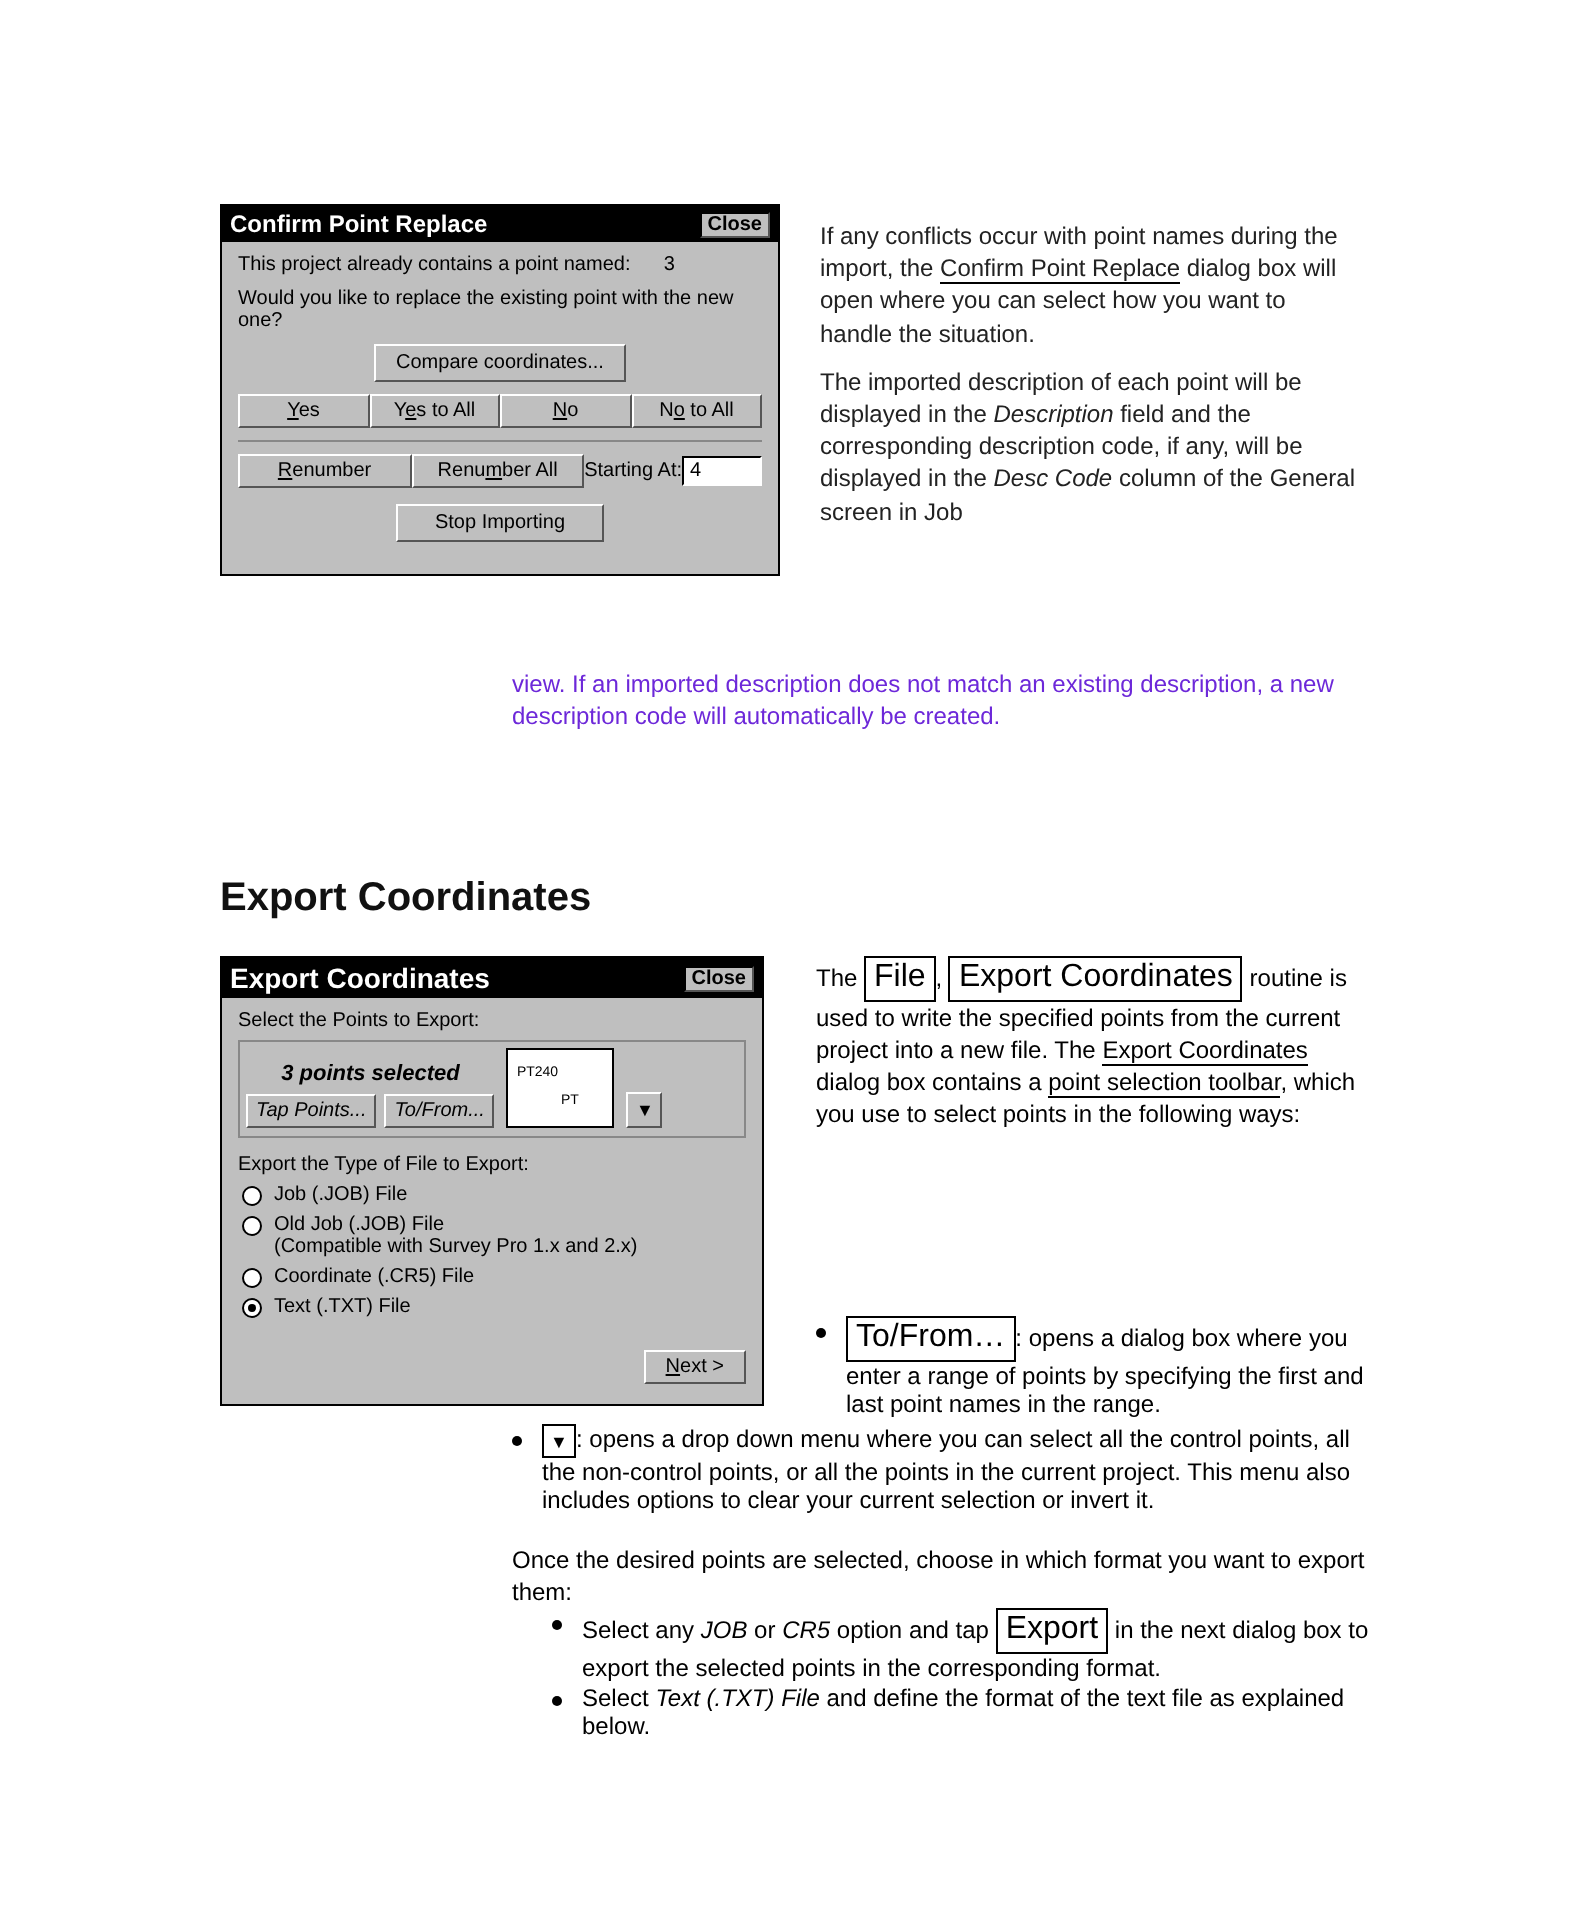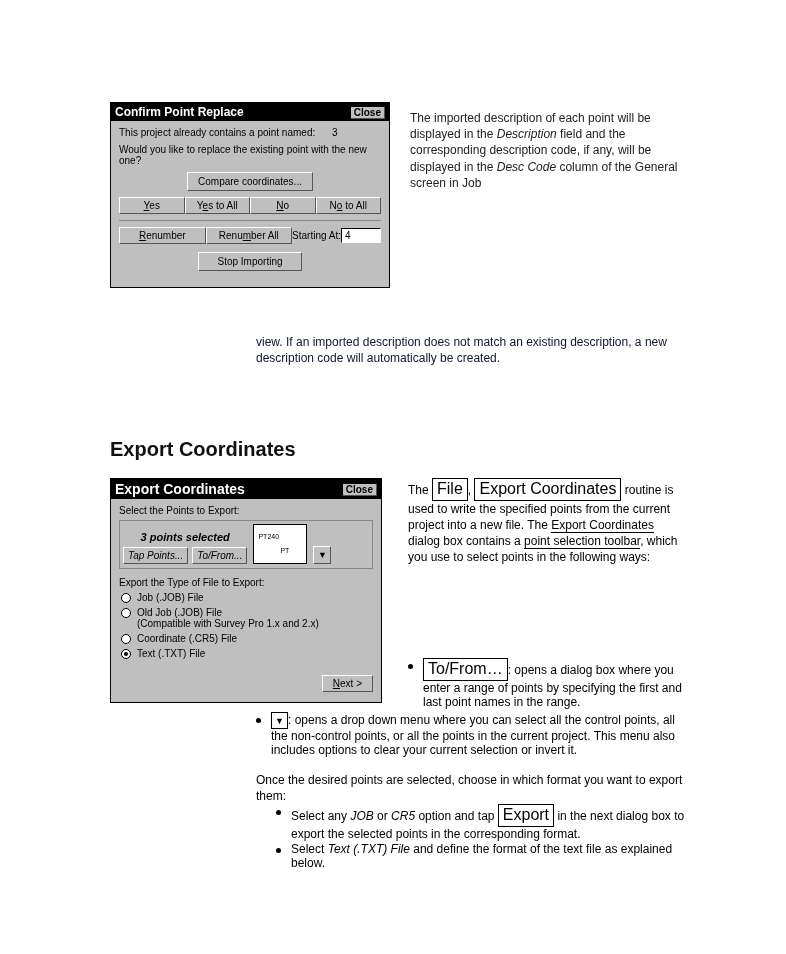--- a/index.html
+++ b/index.html
@@ -81,21 +81,21 @@
   .rule-min { border-bottom:1px solid #000; display:inline; }
 
   
   .midpara {
     position:absolute;
     left: 256px;
     top: 334px;
     width: 430px;
     font-size:12px;
     line-height:1.35;
-    color:#0f172a;
+    color:#6d28d9;
   }
   .midpara p { margin:0; }
 
   
   .heading {
     position:absolute;
     left:110px;
     top:438px;
     font-size:20px;
     font-weight:bold;
@@ -221,20 +221,23 @@
       <span style="flex:0 0 auto; font-size:10px;">Starting At:</span>
       <span class="input">4</span>
     </div>
     <div class="row" style="text-align:center; margin-top:8px;">
       <span class="btn" style="padding:3px 18px;">Stop Importing</span>
     </div>
   </div>
 </div>
 
 <div class="rtext1">
+  <p>
+    <span>If any conflicts occur with point names during the import, the </span><span class="rule-min">Confirm Point Replace</span><span> dialog box will open where you can select how you want to handle the situation.</span>
+  </p>
   <p>
     <span>The imported description of each point will be displayed in the </span><i>Description</i><span> field and the corresponding description code, if any, will be displayed in the </span><i>Desc Code</i><span> column of the General screen in Job</span>
   </p>
 </div>
 
 <div class="midpara">
   <p>view. If an imported description does not match an existing description, a new description code will automatically be created.</p>
 </div>
 
 <div class="heading">Export Coordinates</div>

